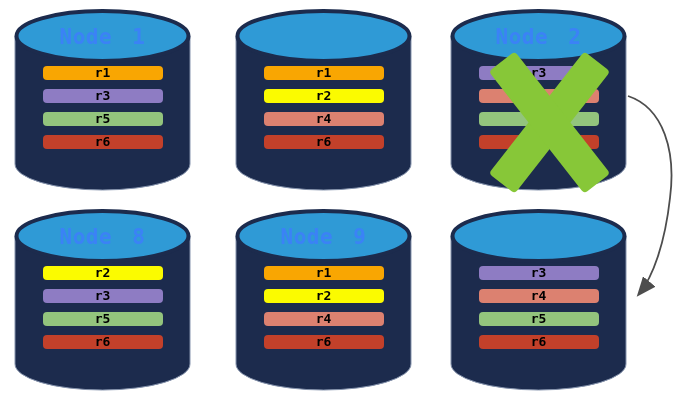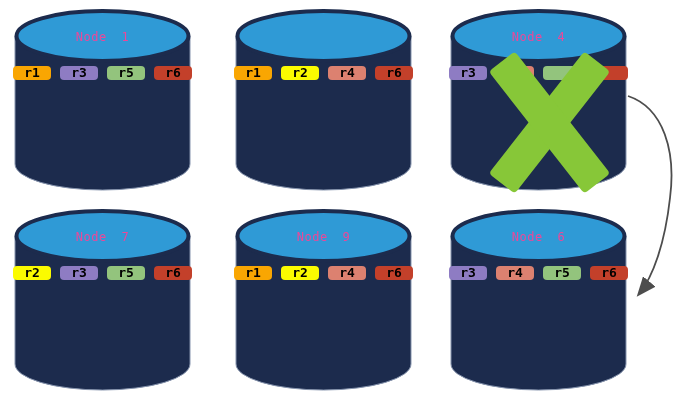--- a/index.html
+++ b/index.html
@@ -14,26 +14,26 @@
   .node-3 { left:449px; top:8px;   }
   .node-4 { left:13px;  top:208px; }
   .node-5 { left:234px; top:208px; }
   .node-6 { left:449px; top:208px; }
 
   svg.cyl { position:absolute; left:0; top:0; }
 
   .title {
     position:absolute; top:8px; left:0; right:0; height:42px;
     display:flex; align-items:center; justify-content:center;
-    color:#ec4899; font-weight:normal; font-size:12px; word-spacing:7px;
+    color:#3b82f6; font-weight:bold; font-size:21px; word-spacing:7px;
     letter-spacing:0.5px;
   }
   .rows {
     position:absolute; top:58px; left:0; right:0;
-    display:flex; flex-direction:row; align-items:center; gap:9px;
+    display:flex; flex-direction:column; align-items:center; gap:9px;
   }
   .row {
     width:120px; height:14px; border-radius:4px;
     display:flex; align-items:center; justify-content:center;
     font-size:13px; line-height:14px; font-weight:bold; color:#000000;
   }
 
   .x-mark { position:absolute; left:100px; top:114px; width:0; height:0; }
   .x-bar {
     position:absolute; width:33px; height:155px; border-radius:4px;
@@ -89,21 +89,21 @@
         <span>r6</span>
       </div>
   </div>
 </div>
 
 <div class="node node-3">
   <svg class="cyl" width="179" height="184" viewBox="0 0 179 184">
     <path d="M2,28 V156 a87.5,26 0 0 0 175,0 V28 Z" stroke="#8593AD" stroke-width="1" style="fill: rgb(28, 43, 77);"></path>
     <ellipse cx="89.5" cy="28" rx="86" ry="25" stroke="#1C2B4D" stroke-width="4" style="fill: rgb(47, 154, 214);"></ellipse>
   </svg>
-  <div class="title">Node 4</div>
+  <div class="title">Node 2</div>
   <div class="rows">
     <div class="row" style="background: rgb(142, 124, 195);">
         <span>r3</span>
       </div>
     <div class="row" style="background: rgb(220, 129, 112);">
         <span></span>
       </div>
     <div class="row" style="background: rgb(147, 196, 125);">
         <span></span>
       </div>
@@ -115,21 +115,21 @@
     <div class="x-bar x-bar-a"></div>
     <div class="x-bar x-bar-b"></div>
   </div>
 </div>
 
 <div class="node node-4">
   <svg class="cyl" width="179" height="184" viewBox="0 0 179 184">
     <path d="M2,28 V156 a87.5,26 0 0 0 175,0 V28 Z" stroke="#8593AD" stroke-width="1" style="fill: rgb(28, 43, 77);"></path>
     <ellipse cx="89.5" cy="28" rx="86" ry="25" stroke="#1C2B4D" stroke-width="4" style="fill: rgb(47, 154, 214);"></ellipse>
   </svg>
-  <div class="title">Node 7</div>
+  <div class="title">Node 8</div>
   <div class="rows">
     <div class="row" style="background: rgb(251, 251, 0);">
         <span>r2</span>
       </div>
     <div class="row" style="background: rgb(142, 124, 195);">
         <span>r3</span>
       </div>
     <div class="row" style="background: rgb(147, 196, 125);">
         <span>r5</span>
       </div>
@@ -159,21 +159,20 @@
         <span>r6</span>
       </div>
   </div>
 </div>
 
 <div class="node node-6">
   <svg class="cyl" width="179" height="184" viewBox="0 0 179 184">
     <path d="M2,28 V156 a87.5,26 0 0 0 175,0 V28 Z" stroke="#8593AD" stroke-width="1" style="fill: rgb(28, 43, 77);"></path>
     <ellipse cx="89.5" cy="28" rx="86" ry="25" stroke="#1C2B4D" stroke-width="4" style="fill: rgb(47, 154, 214);"></ellipse>
   </svg>
-  <div class="title">Node 6</div>
   <div class="rows">
     <div class="row" style="background: rgb(142, 124, 195);">
         <span>r3</span>
       </div>
     <div class="row" style="background: rgb(220, 129, 112);">
         <span>r4</span>
       </div>
     <div class="row" style="background: rgb(147, 196, 125);">
         <span>r5</span>
       </div>

